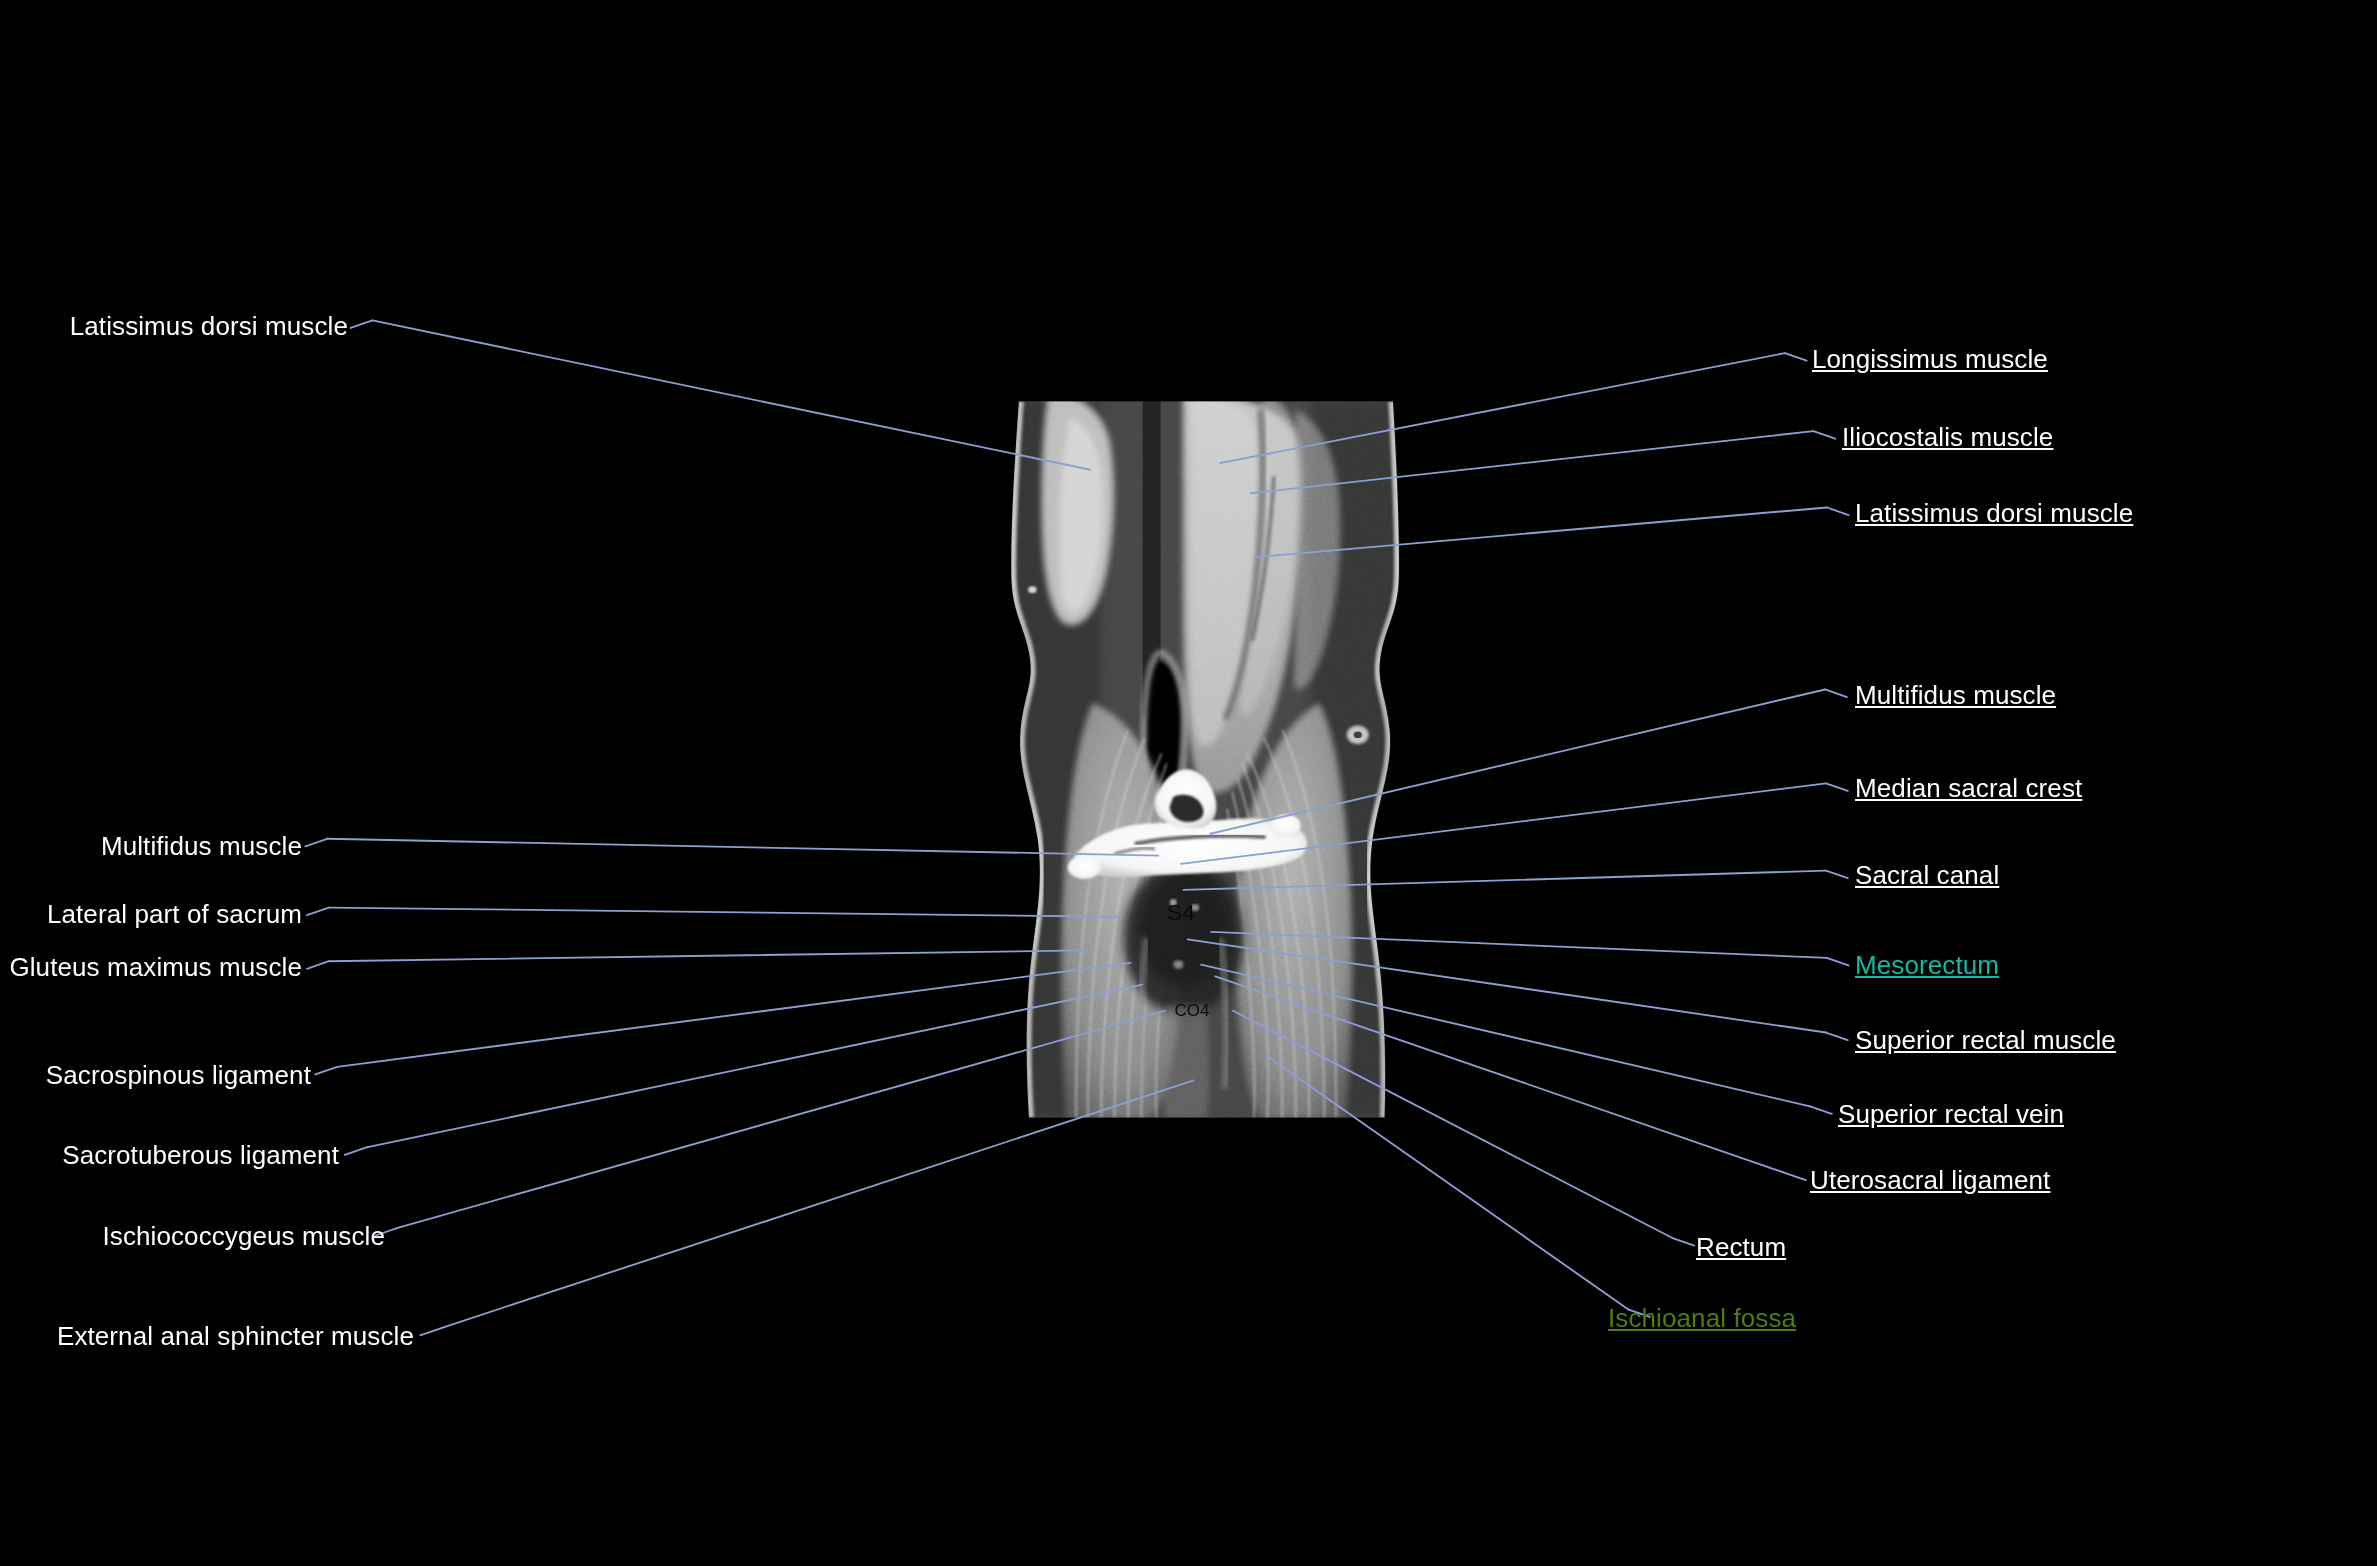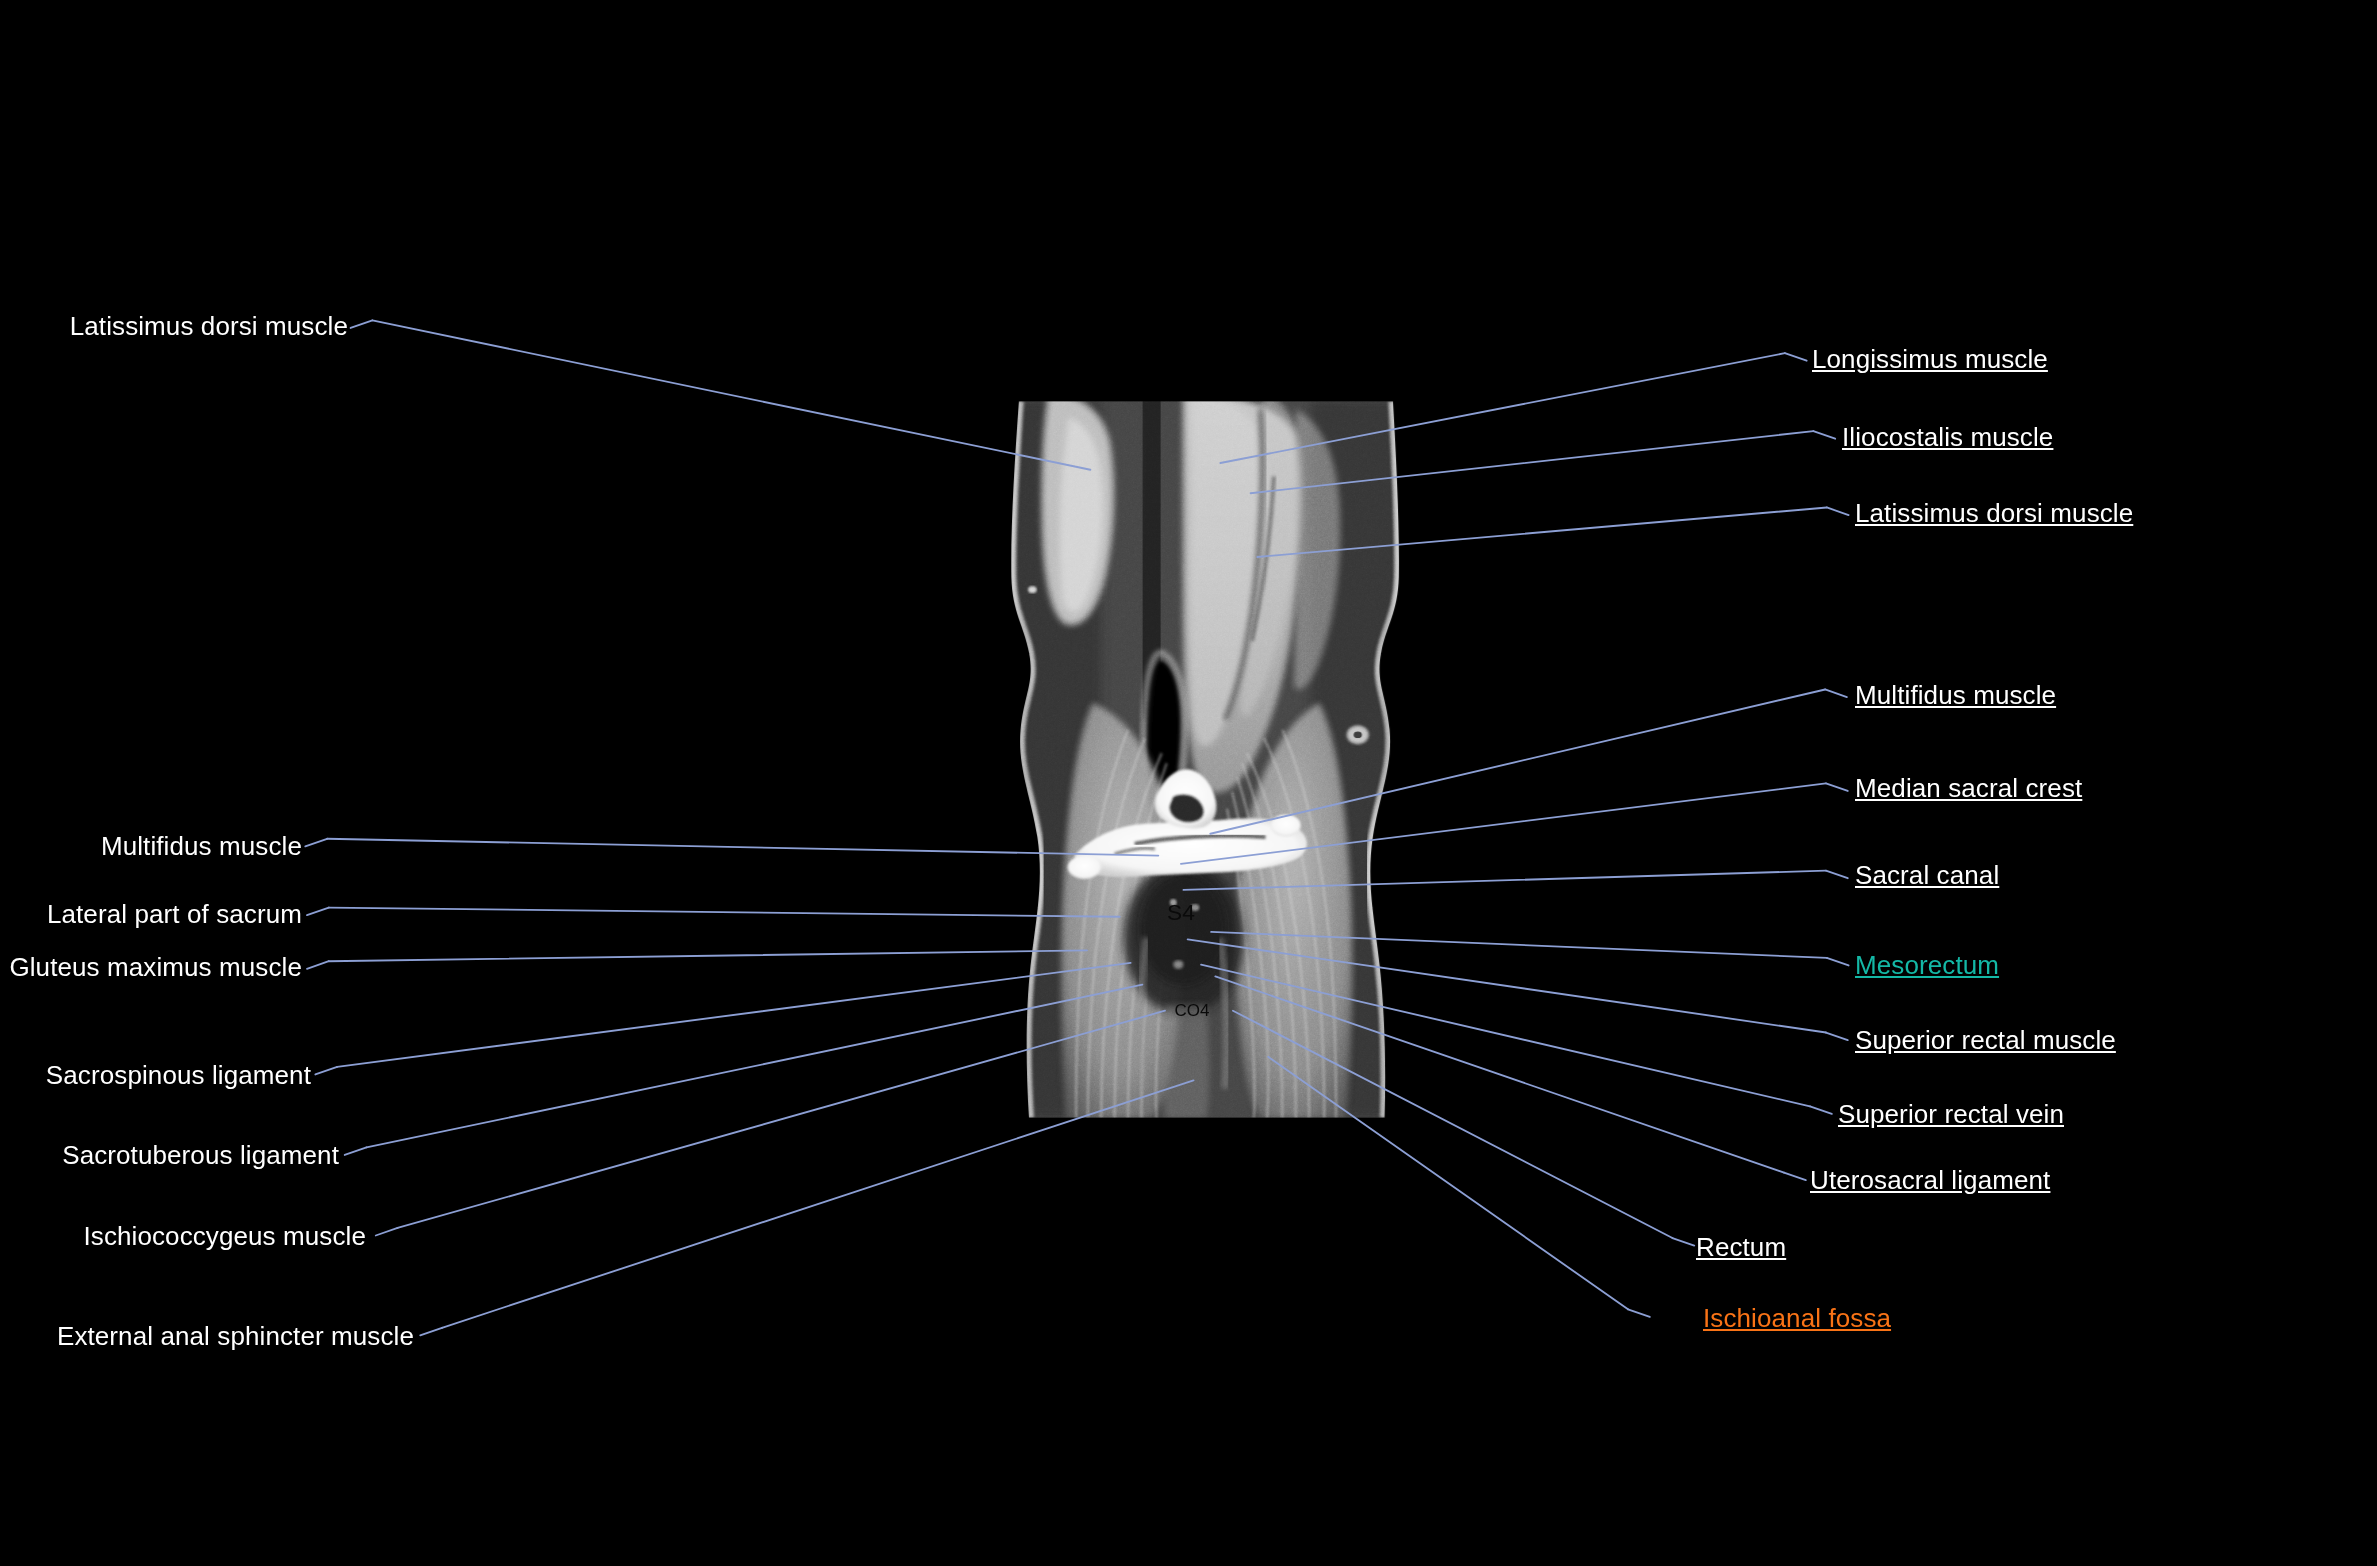--- a/index.html
+++ b/index.html
@@ -323,32 +323,32 @@
       </g>
   </svg>
 
   <div id="labels-left">
       <div class="label left" style="left: 348px; top: 326px; color: rgb(255, 255, 255);">Latissimus dorsi muscle</div>
       <div class="label left" style="left: 302px; top: 846px; color: rgb(255, 255, 255);">Multifidus muscle</div>
       <div class="label left" style="left: 302px; top: 914px; color: rgb(255, 255, 255);">Lateral part of sacrum</div>
       <div class="label left" style="left: 302px; top: 967px; color: rgb(255, 255, 255);">Gluteus maximus muscle</div>
       <div class="label left" style="left: 311px; top: 1075px; color: rgb(255, 255, 255);">Sacrospinous ligament</div>
       <div class="label left" style="left: 339px; top: 1155px; color: rgb(255, 255, 255);">Sacrotuberous ligament</div>
-      <div class="label left" style="left: 366px; top: 1236px; color: rgb(255, 255, 255);">Ischiococcygeus muscle</div>
+      <div class="label left" style="left: 385px; top: 1236px; color: rgb(255, 255, 255);">Ischiococcygeus muscle</div>
       <div class="label left" style="left: 414px; top: 1336px; color: rgb(255, 255, 255);">External anal sphincter muscle</div>
     </div>
   <div id="labels-right">
       <div class="label right" style="left: 1812px; top: 359px; color: rgb(255, 255, 255);">Longissimus muscle</div>
       <div class="label right" style="left: 1842px; top: 437px; color: rgb(255, 255, 255);">Iliocostalis muscle</div>
       <div class="label right" style="left: 1855px; top: 513px; color: rgb(255, 255, 255);">Latissimus dorsi muscle</div>
       <div class="label right" style="left: 1855px; top: 695px; color: rgb(255, 255, 255);">Multifidus muscle</div>
       <div class="label right" style="left: 1855px; top: 788px; color: rgb(255, 255, 255);">Median sacral crest</div>
       <div class="label right" style="left: 1855px; top: 875px; color: rgb(255, 255, 255);">Sacral canal</div>
       <div class="label right" style="left: 1855px; top: 965px; color: #14b8a6;">Mesorectum</div>
       <div class="label right" style="left: 1855px; top: 1040px; color: rgb(255, 255, 255);">Superior rectal muscle</div>
       <div class="label right" style="left: 1838px; top: 1114px; color: rgb(255, 255, 255); text-align: center;">Superior rectal vein</div>
       <div class="label right" style="left: 1810px; top: 1180px; color: rgb(255, 255, 255);">Uterosacral ligament</div>
       <div class="label right" style="left: 1696px; top: 1247px; color: rgb(255, 255, 255);">Rectum</div>
-      <div class="label right" style="left: 1703px; top: 1318px; color: #f97316;">Ischioanal fossa</div>
+      <div class="label right" style="left: 1608px; top: 1318px; color: #4d7c0f;">Ischioanal fossa</div>
     </div>
 
 </div>
 
 
 </body></html>

